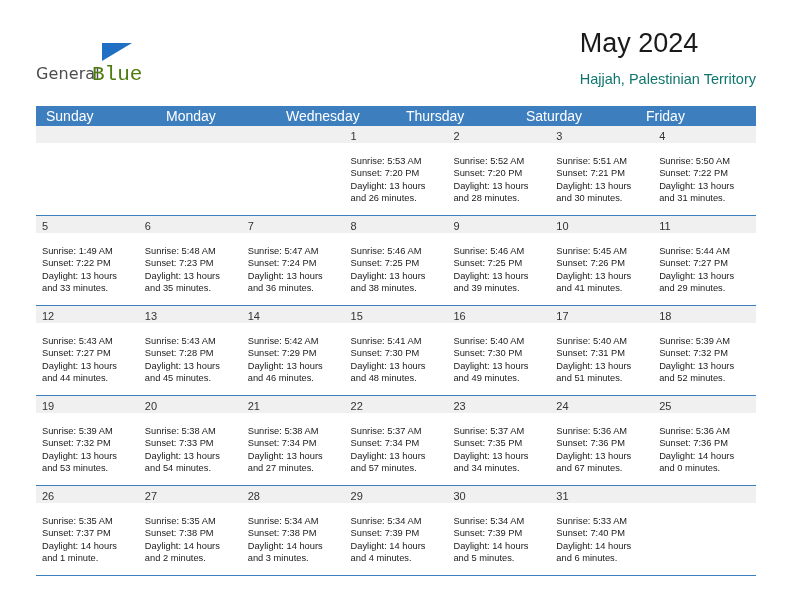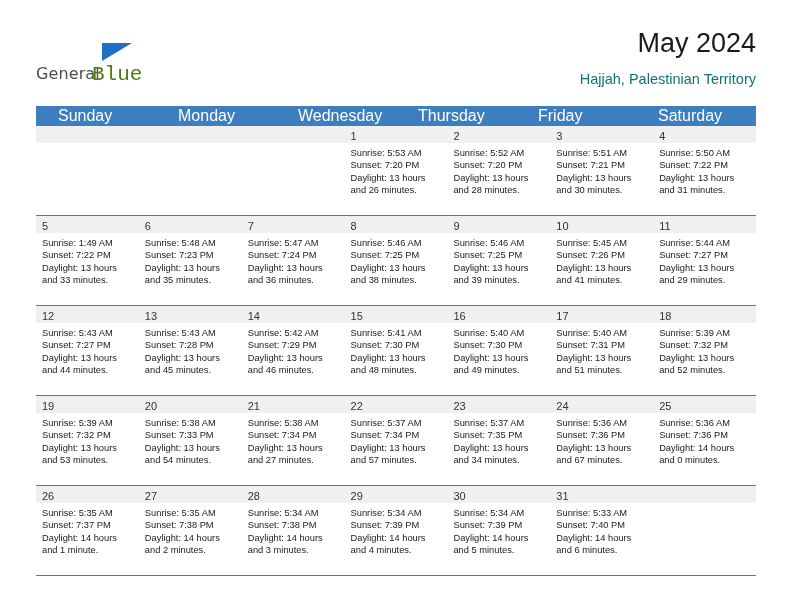--- a/index.html
+++ b/index.html
@@ -62,21 +62,21 @@
     top: 28px;
     font-size: 21px;
     color: #4d7c0f;
     line-height: 1;
     font-family: Liberation Mono, monospace;
   }
   .title-block {
     position: absolute;
     right: 0;
     top: 0;
-    text-align: right;
+    text-align: left;
   }
   .cal-title {
     font-size: 27px;
     color: #1a1a1a;
     line-height: 1.15;
     white-space: nowrap;
     font-weight: normal;
     margin: 0;
   }
   .cal-subtitle {
@@ -95,23 +95,23 @@
     width: 720px;
   }
   .weekday-row {
     display: flex;
     background: #3d7ebf;
     height: 20px;
   }
   .weekday {
     flex: 1 1 0;
     color: #ffffff;
-    font-size: 16px;
+    font-size: 14px;
     line-height: 20px;
-    padding-left: 22px;
+    padding-left: 10px;
     box-sizing: border-box;
     white-space: nowrap;
   }
   .week-row {
     display: flex;
     border-top: 1.5px solid #3d7ebf;
     height: 89px;
     background: #ffffff;
   }
   .week-row.first-row {
@@ -132,21 +132,21 @@
   .day-cell.empty .day-num-band {
     background: #f0f0f0;
   }
   .day-num {
     font-size: 11px;
     color: #333333;
     line-height: 17px;
     display: inline-block;
   }
   .day-body {
-    padding: 4px 6px 0 6px;
+    padding: 12px 6px 0 6px;
   }
   .day-line {
     font-size: 9.3px;
     color: #1a1a1a;
     line-height: 12.4px;
     white-space: nowrap;
   }
   .calendar-bottom {
     border-top: 1.5px solid #3d7ebf;
     height: 0;
@@ -171,22 +171,22 @@
     </div>
 
   </div>
 
   <div class="calendar">
     <div class="weekday-row" id="weekday-row">
         <div class="weekday">Sunday</div>
         <div class="weekday">Monday</div>
         <div class="weekday">Wednesday</div>
         <div class="weekday">Thursday</div>
+        <div class="weekday">Saturday</div>
         <div class="weekday">Friday</div>
-        <div class="weekday">Saturday</div>
       </div>
     <div id="weeks-container">
         <div class="week-row first-row">
           <div class="day-cell empty">
             <div class="day-num-band"><span class="day-num"></span></div>
             <div class="day-body"></div>
           </div>
           <div class="day-cell empty">
             <div class="day-num-band"><span class="day-num"></span></div>
             <div class="day-body"></div>

